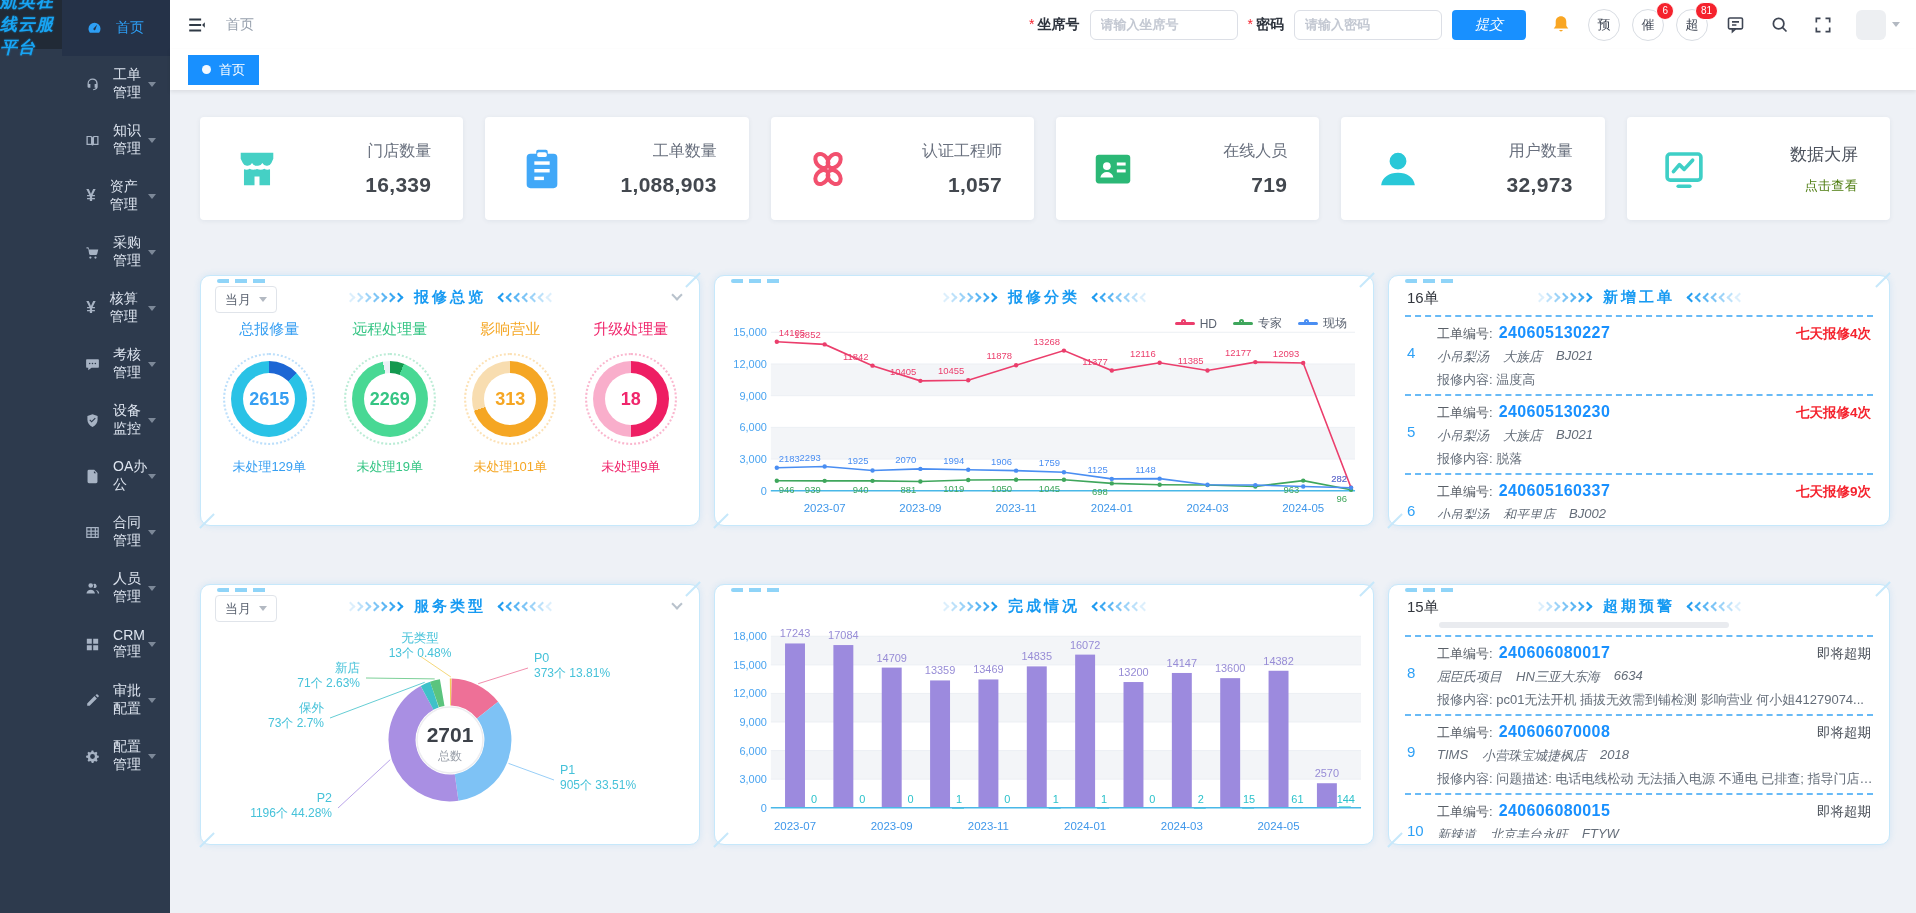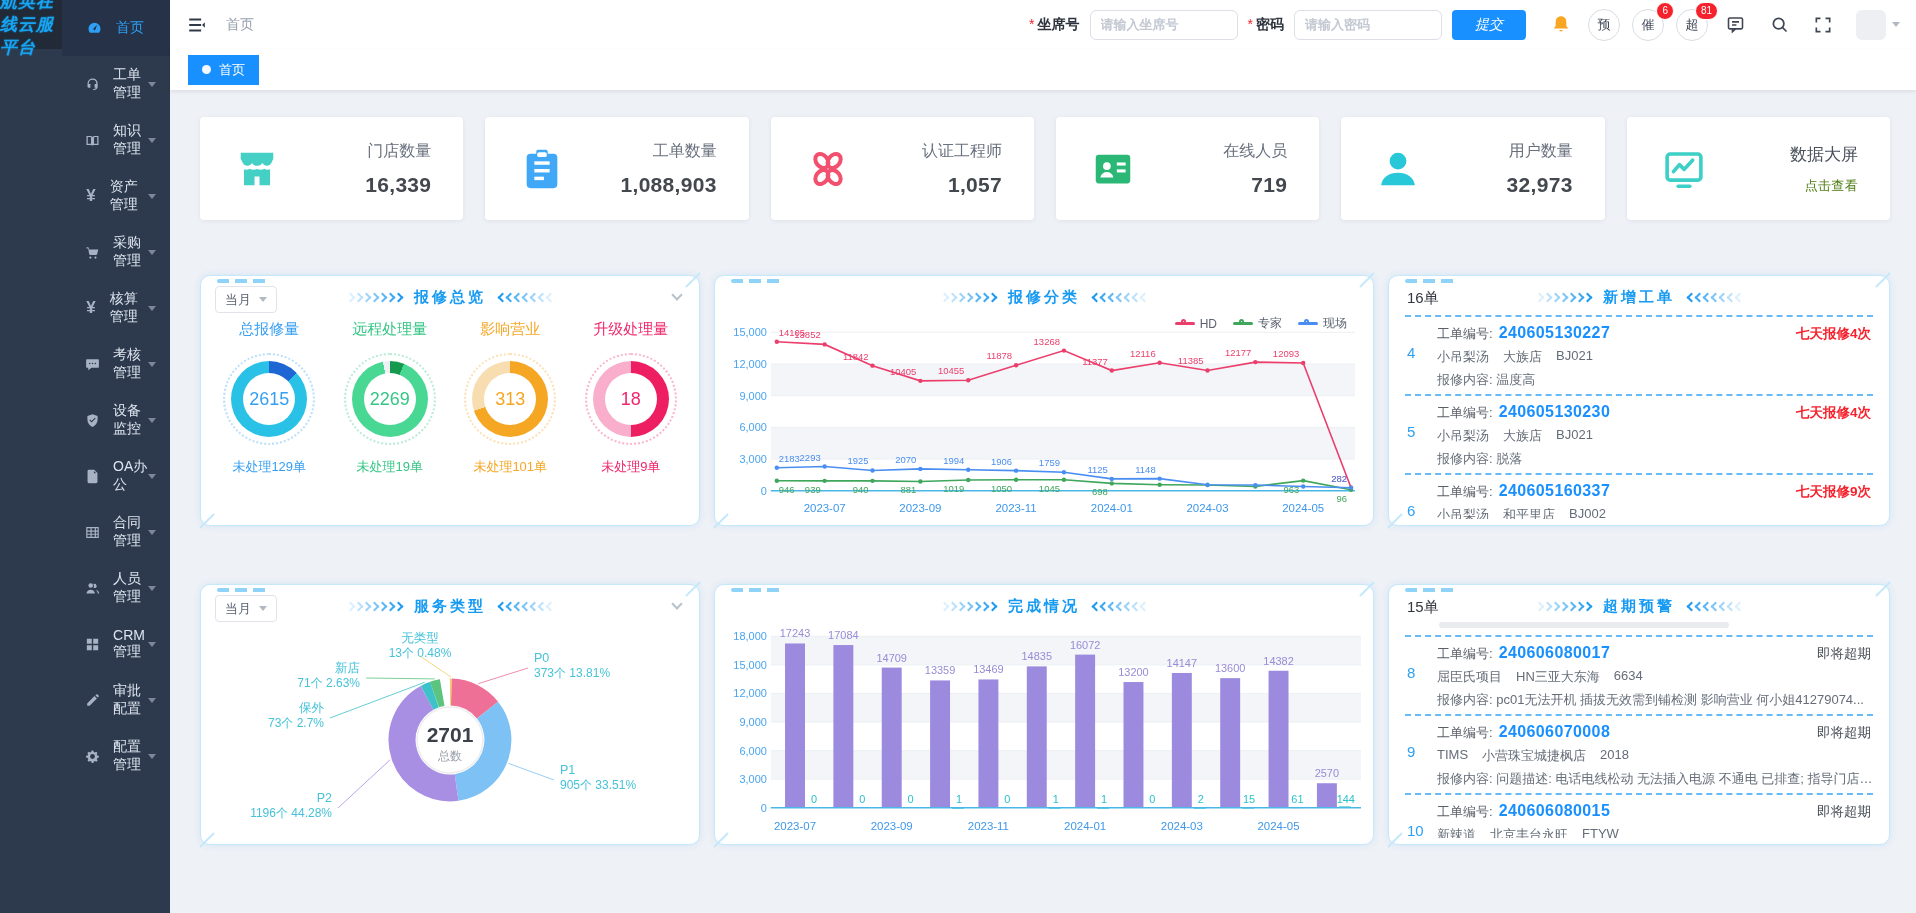--- a/index.html
+++ b/index.html
@@ -95,21 +95,21 @@
                     transform:rotate(45deg); cursor:pointer; }
   .count-label { position:absolute; left:18px; top:13px; color:#33373e; font-size:15px; }
   
   .gauges { display:flex; justify-content:space-around; margin-top:44px; padding:0 8px; }
   .gauge-col { text-align:center; width:112px; }
   .g-label { font-size:15px; margin-bottom:14px; }
   .g-outer { width:92px; height:92px; margin:0 auto; border-radius:50%; border:2px dotted #ccc;
              padding:5px; display:flex; align-items:center; justify-content:center; }
   .g-ring { width:76px; height:76px; border-radius:50%; display:flex; align-items:center; justify-content:center; }
   .g-hole { width:52px; height:52px; border-radius:50%; background:#fff; display:flex;
-            align-items:center; justify-content:center; font-size:18px; font-weight:normal; }
+            align-items:center; justify-content:center; font-size:18px; font-weight:bold; }
   .g-pending { margin-top:13px; font-size:13px; }
   
   .legend { position:absolute; top:31px; right:26px; display:flex; gap:16px; align-items:center;margin-top:8px; }
   .lg-item { display:flex; align-items:center; gap:5px; color:#5a6270; font-size:12px; }
   .lg-pill { position:relative; width:20px; height:2.5px; border-radius:2px; }
   .lg-ring { position:absolute; left:6px; top:-3.5px; width:5px; height:5px; border-radius:50%;
              background:#fff; border:2.5px solid; }
   .chart-host { position:absolute; left:0; right:0; bottom:4px; }
   .chart-host svg { display:block; width:100%; }
   
@@ -117,21 +117,21 @@
   .li-partial { height:11px; overflow:hidden; display:flex; align-items:center; }
   .li-partial .smudge { width:62%; height:6px; margin-left:34px; background:#e9ebef; border-radius:3px; }
   .li-sep { height:0; border-top:2px dashed #36a3f3; opacity:.75; margin:5px 0 7px; }
   .li-body { display:flex; padding-left:2px; }
   .li-index { width:30px; color:#2da0f6; font-size:15px; padding-top:20px; flex-shrink:0; }
   .li-main { flex:1; min-width:0; }
   .li-row1 { display:flex; align-items:baseline; }
   .li-olabel { color:#5a6068; font-size:13px; margin-right:6px; }
   .li-ono { color:#1890ff; font-weight:bold; font-size:16px; letter-spacing:.4px; cursor:pointer; }
   .li-tag { margin-left:auto; font-size:13.5px; font-weight:bold; padding-right:2px; white-space:nowrap; }
-  .li-row2 { color:#646d79; font-size:13px; margin-top:5px; display:flex; gap:14px; }
+  .li-row2 { color:#646d79; font-size:13px; margin-top:5px; display:flex; gap:14px;font-style:italic; }
   .li-row3 { color:#646d79; font-size:13px; margin-top:5px; white-space:nowrap; overflow:hidden;
              text-overflow:ellipsis; }
 </style>
 </head>
 <body>
 
 <aside class="sidebar">
   <div class="logo">航英在线云服平台</div>
   <nav class="menu" id="menu">
       <div class="menu-item active">

